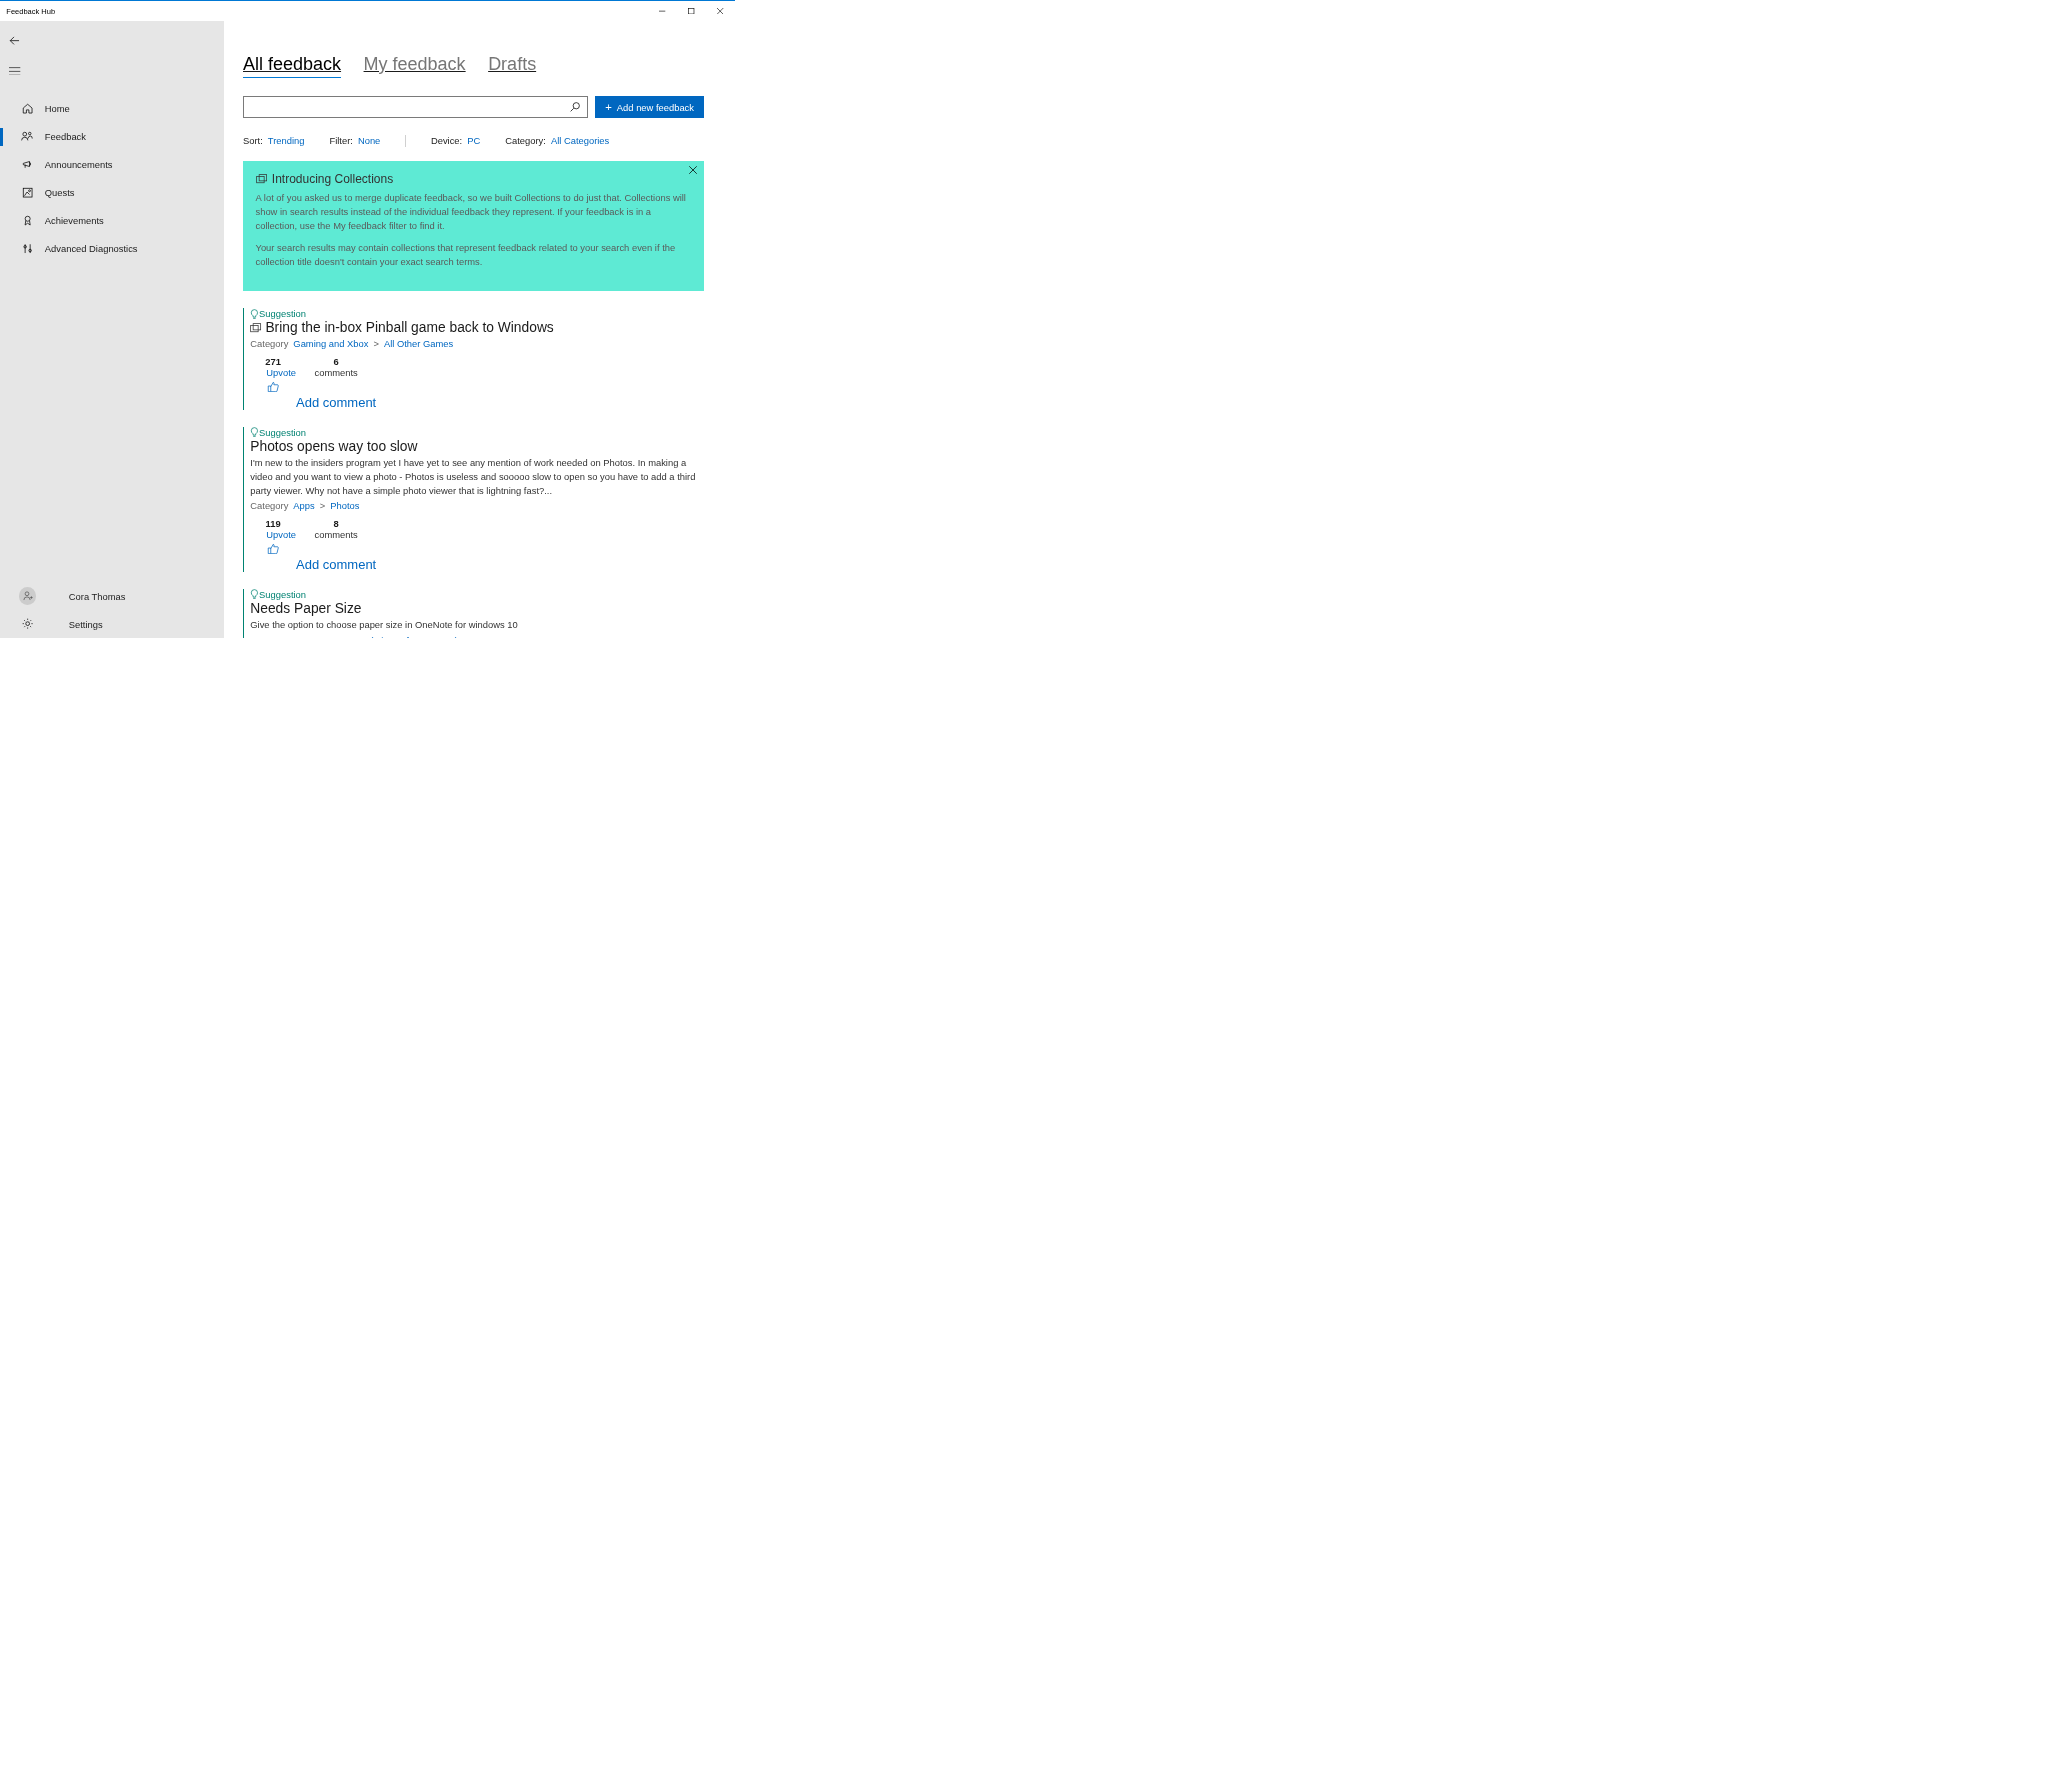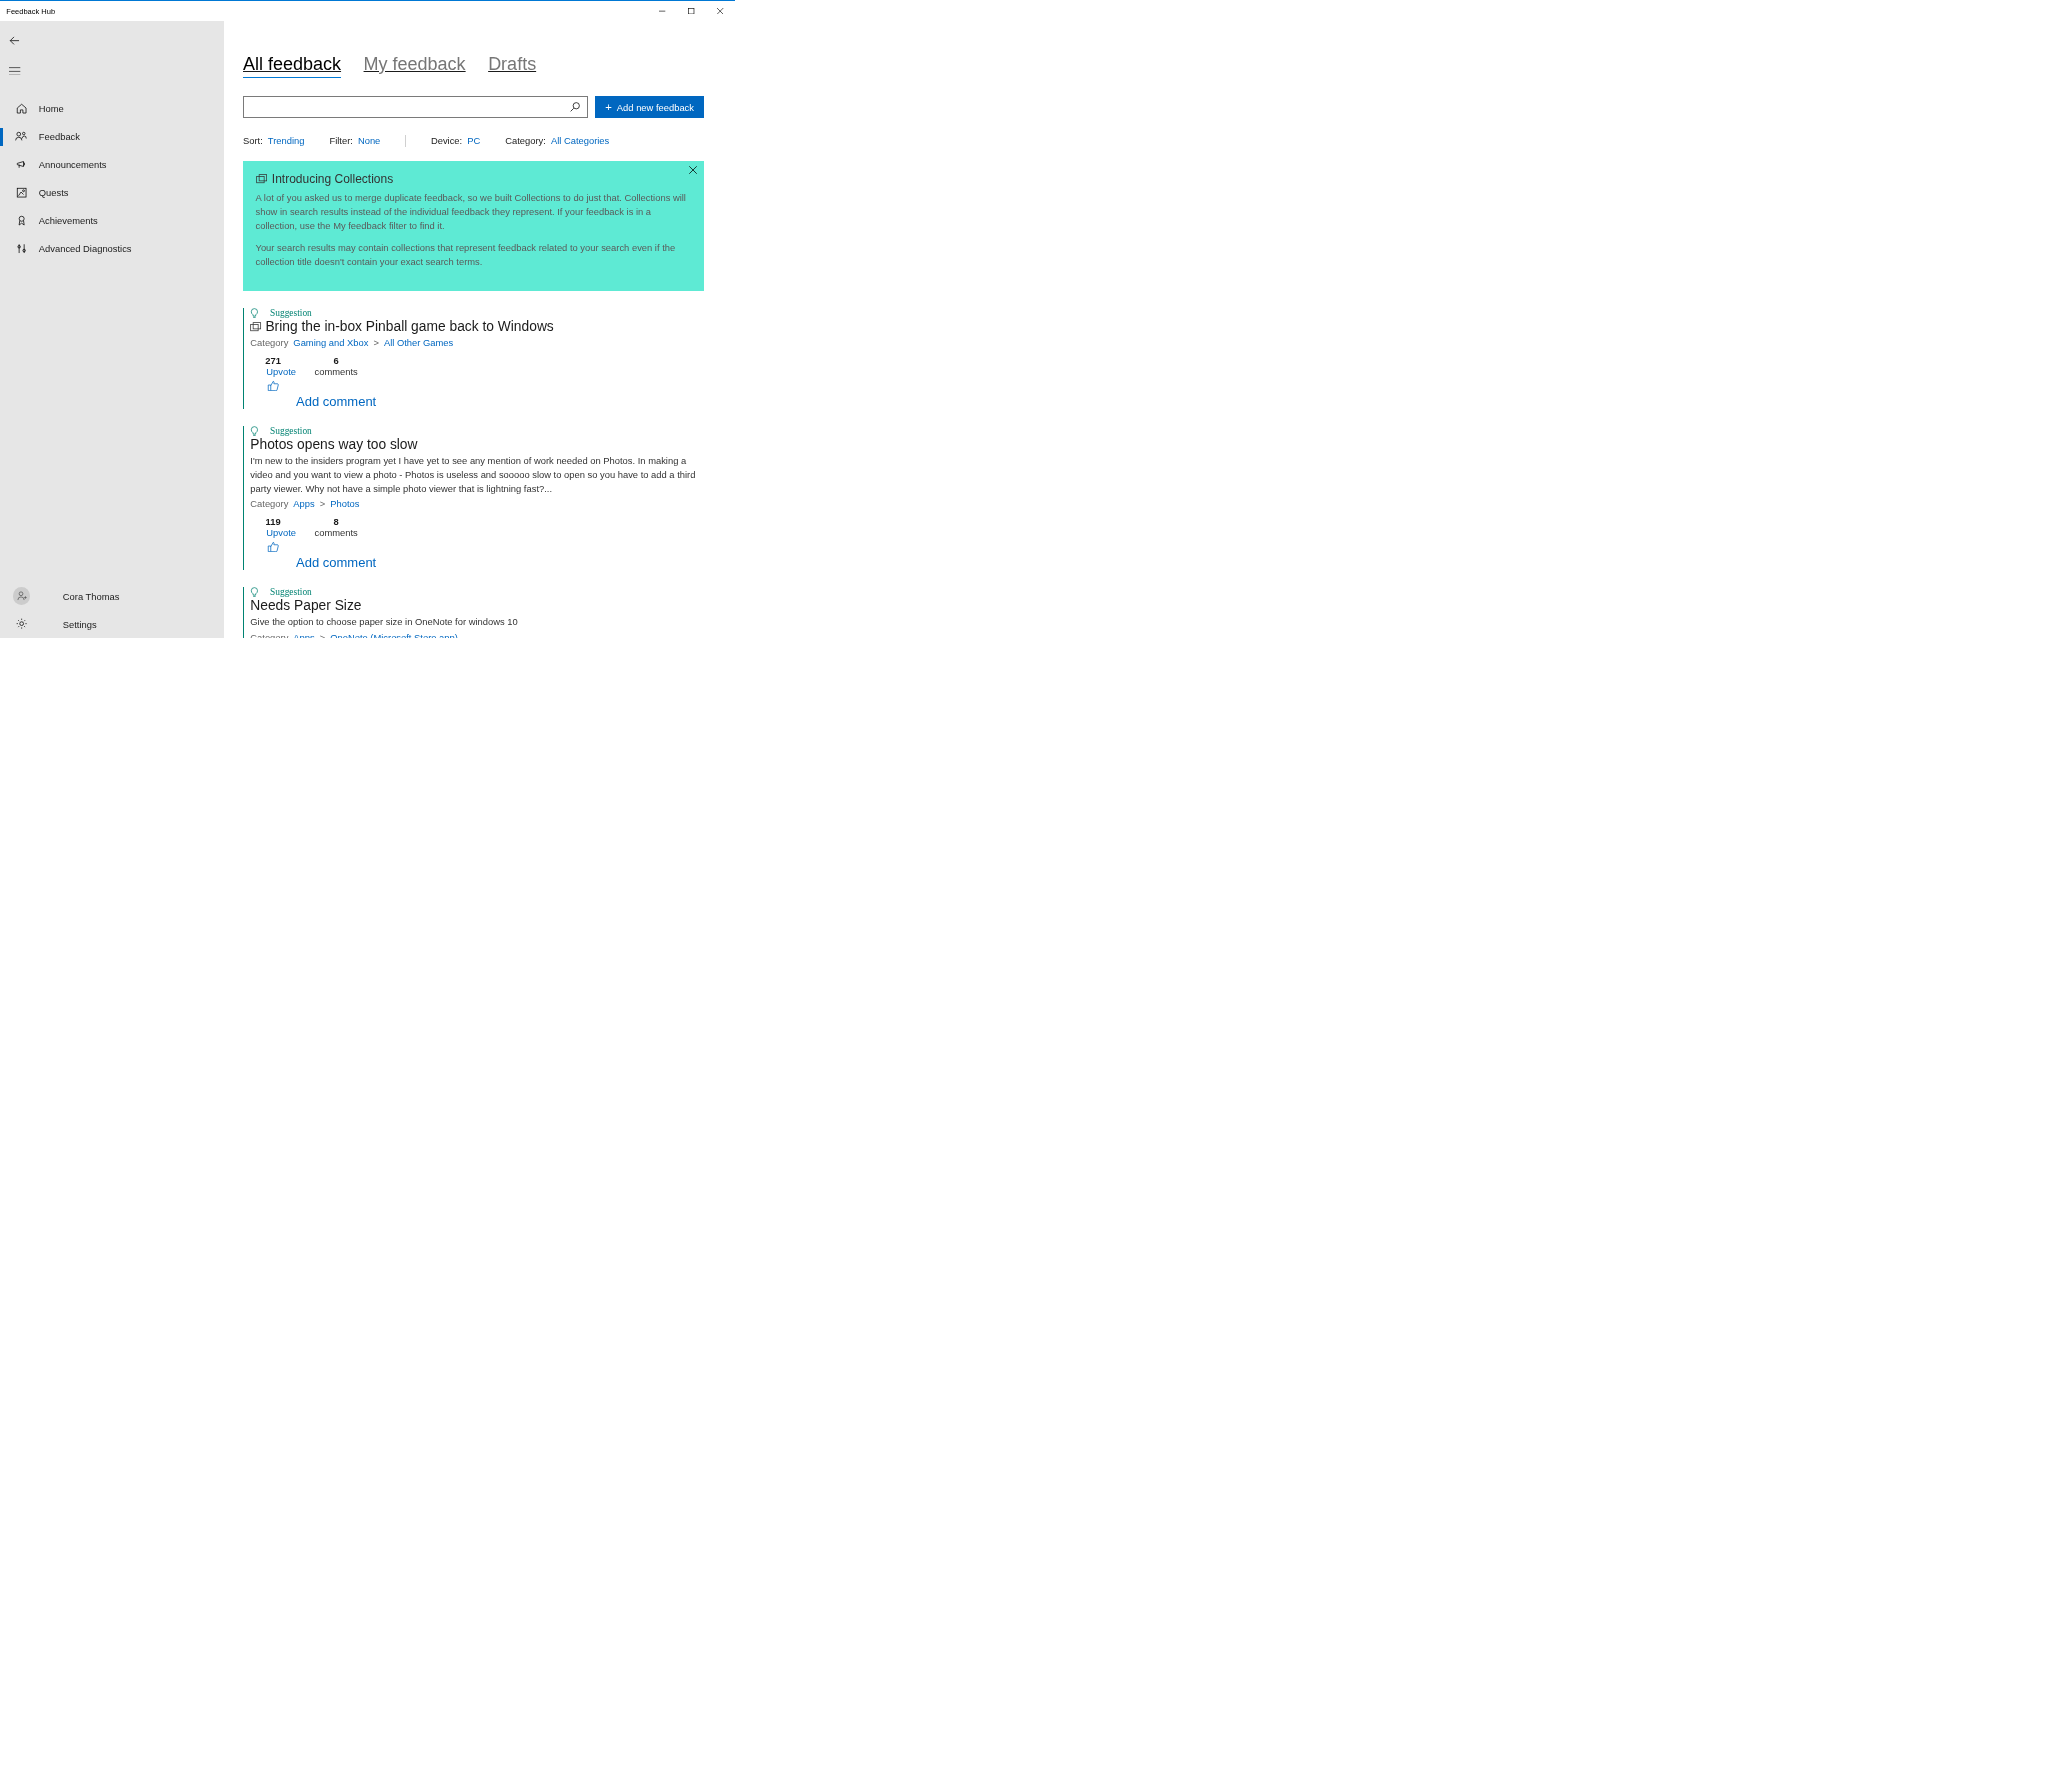--- a/index.html
+++ b/index.html
@@ -9,21 +9,21 @@
   .titlebar-title { font-size: 7.5px; color: #000; }
   .titlebar-controls { display: flex; }
   .tb-btn { width: 29px; height: 20px; display: flex; align-items: center; justify-content: center; }
   .tb-btn svg { stroke: #000; stroke-width: 1; fill: none; }
   .app-body { flex: 1; display: flex; min-height: 0; }
   .sidebar { width: 224px; background: #e6e6e6; display: flex; flex-direction: column; }
   .sidebar-top { padding-top: 7.5px; }
   .back-btn { width: 30px; height: 25px; display: flex; align-items: center; justify-content: center; margin-left: 0; }
   .hamburger { width: 30px; height: 25px; display: flex; align-items: center; justify-content: center; margin-top: 5px; }
   .nav-list { margin-top: 11.3px; }
-  .nav-item { display: flex; align-items: center; height: 28px; padding-left: 15px; cursor: default; position: relative; }
+  .nav-item { display: flex; align-items: center; height: 28px; padding-left: 21px; cursor: default; position: relative; }
   .nav-item.active::before { content: ""; position: absolute; left: 0; top: 5px; bottom: 5px; width: 2.5px; background: #0067c0; }
   .nav-icon { width: 12.5px; height: 12.5px; display: flex; align-items: center; justify-content: center; margin-right: 11.3px; }
   .nav-label { font-size: 9.4px; color: #1b1b1b; }
   .sidebar-spacer { flex: 1; }
   .sidebar-bottom .nav-item { height: 28px; gap: 24px; }
   .avatar-circle { width: 17.5px; height: 17.5px; border-radius: 50%; background: #ccc; display: flex; align-items: center; justify-content: center; margin-right: 8.8px; margin-left: -2.5px; }
   .main { flex: 1; padding: 19px 31px 0 19px; overflow: hidden; background: #fff; }
   .tabs { display: flex; gap: 22.5px; align-items: baseline; margin-bottom: 17.5px; margin-top: 13.8px; text-decoration: underline; }
   .tab { font-size: 18px; font-weight: 350; color: #767676; cursor: default; }
   .tab.active { color: #000; font-weight: 400; border-bottom: 1.9px solid #0078d4; padding-bottom: 2.5px; }
@@ -36,21 +36,21 @@
   .filter-group { display: flex; gap: 5px; }
   .filter-label { color: #1b1b1b; }
   .filter-value { color: #0067c0; }
   .divider { width: 0.6px; height: 12.5px; background: #d0d0d0; }
   .banner { background: #5eead4; padding: 11.3px 12.5px 13.8px 12.5px; position: relative; margin-bottom: 17.5px; }
   .banner-close { position: absolute; top: 3.8px; right: 6.3px; }
   .banner-title-row { display: flex; align-items: center; gap: 5px; margin-bottom: 5px; }
   .banner-title { font-size: 12px; color: #333; }
   .banner-text { font-size: 9.4px; color: #5a5a5a; line-height: 1.5; margin-bottom: 7.5px; }
   .feedback-item { border-left: 1.9px solid #008272; padding-left: 6.3px; margin-bottom: 16.3px; }
-  .fb-tag-row { display: flex; align-items: center; gap: 11px; margin-bottom: 1.3px; font-family: Liberation Serif, serif; }
+  .fb-tag-row { display: flex; align-items: center; gap: 0; margin-bottom: 1.3px; }
   .fb-tag { color: #008272; font-size: 9.4px; }
   .fb-title-row { display: flex; align-items: center; gap: 3.8px; }
   .fb-title { font-size: 13.8px; color: #1b1b1b; }
   .fb-body { font-size: 9.4px; color: #333; line-height: 1.45; margin-top: 2.5px; }
   .fb-cat-row { display: flex; gap: 5px; font-size: 9.4px; margin-top: 2.5px; }
   .fb-cat-label { color: #666; }
   .fb-cat-link { color: #0067c0; }
   .fb-cat-chev { color: #666; }
   .fb-metrics { display: flex; margin-top: 7.5px; }
   .fb-col { display: flex; flex-direction: column; align-items: center; min-width: 44px; }

